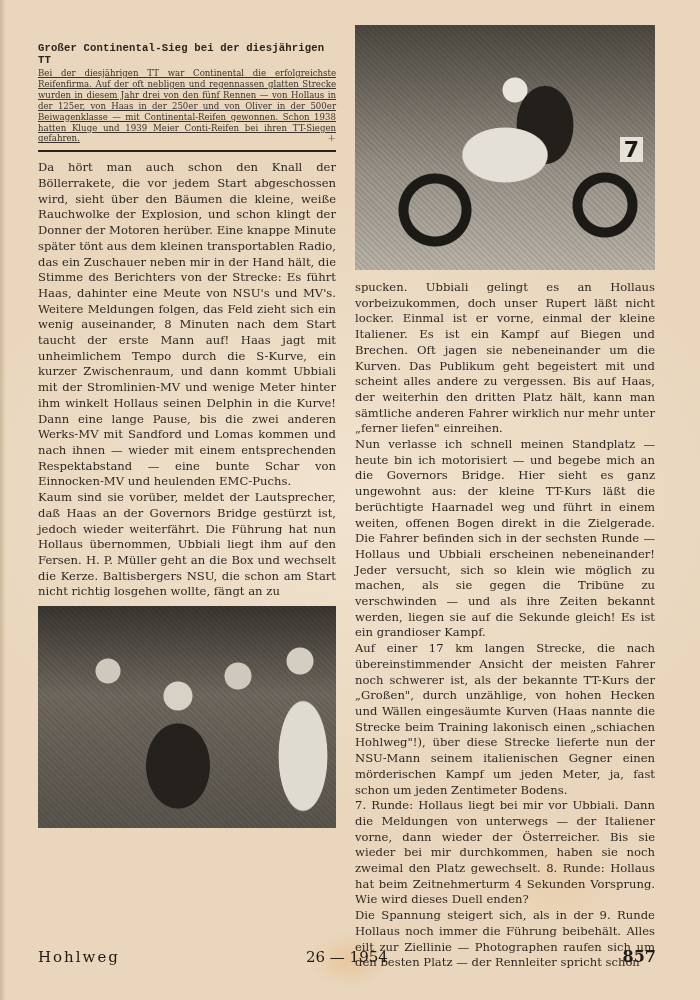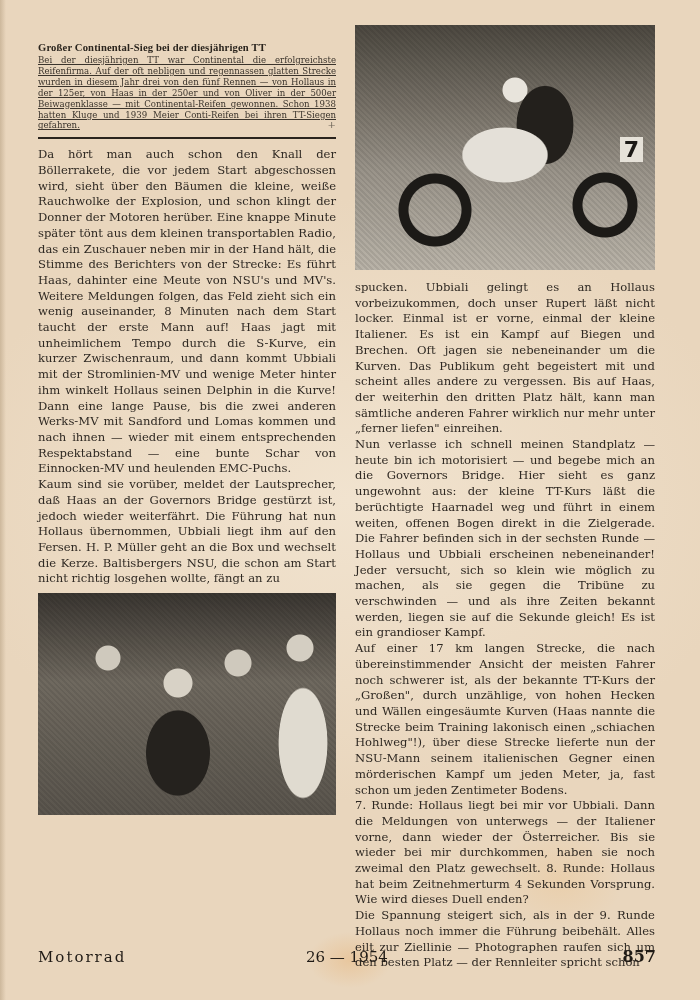--- a/index.html
+++ b/index.html
@@ -14,21 +14,21 @@
     color:#2a241d;
     position:relative;
   }
   .page-edge { position:absolute; left:0; top:0; width:6px; height:1000px;
     background:linear-gradient(90deg,#cdb89c,transparent); }
   .col { position:absolute; }
   .col-left { left:38px; top:42px; width:298px; }
   .col-right { left:355px; top:25px; width:300px; }
 
   .ad-box { border-bottom:2px solid #2a241d; padding-bottom:6px; margin-bottom:8px; }
-  .ad-title { font-family:Liberation Serif, serif; font-weight:bold; font-size:10.6px;
+  .ad-title { font-family:Liberation Mono, monospace; font-weight:bold; font-size:10.6px;
     letter-spacing:0.15px; margin:0 0 2px 0; }
   .ad-text { font-size:8.6px; line-height:10.9px; text-align:justify; margin:0; color:#3b342c;text-decoration:underline; }
   .ad-cross { float:right; font-size:10px; color:#6d6458; }
 
   .body-text { font-size:11.6px; line-height:15.7px; text-align:justify; margin:0; color:#2e2822; }
   .body-text p { margin:0; }
 
   .photo { position:relative; overflow:hidden; background:#8b857b; }
   .photo-bike { width:300px; height:245px; margin-bottom:10px;
     background:
@@ -91,16 +91,16 @@
   <div class="body-text">
     <p>spucken. Ubbiali gelingt es an Hollaus vorbeizukommen, doch unser Rupert läßt nicht locker. Einmal ist er vorne, einmal der kleine Italiener. Es ist ein Kampf auf Biegen und Brechen. Oft jagen sie nebeneinander um die Kurven. Das Publikum geht begeistert mit und scheint alles andere zu vergessen. Bis auf Haas, der weiterhin den dritten Platz hält, kann man sämtliche anderen Fahrer wirklich nur mehr unter „ferner liefen" einreihen.</p>
     <p>Nun verlasse ich schnell meinen Standplatz — heute bin ich motorisiert — und begebe mich an die Governors Bridge. Hier sieht es ganz ungewohnt aus: der kleine TT-Kurs läßt die berüchtigte Haarnadel weg und führt in einem weiten, offenen Bogen direkt in die Zielgerade. Die Fahrer befinden sich in der sechsten Runde — Hollaus und Ubbiali erscheinen nebeneinander! Jeder versucht, sich so klein wie möglich zu machen, als sie gegen die Tribüne zu verschwinden — und als ihre Zeiten bekannt werden, liegen sie auf die Sekunde gleich! Es ist ein grandioser Kampf.</p>
     <p>Auf einer 17 km langen Strecke, die nach übereinstimmender Ansicht der meisten Fahrer noch schwerer ist, als der bekannte TT-Kurs der „Großen", durch unzählige, von hohen Hecken und Wällen eingesäumte Kurven (Haas nannte die Strecke beim Training lakonisch einen „schiachen Hohlweg"!), über diese Strecke lieferte nun der NSU-Mann seinem italienischen Gegner einen mörderischen Kampf um jeden Meter, ja, fast schon um jeden Zentimeter Bodens.</p>
     <p>7. Runde: Hollaus liegt bei mir vor Ubbiali. Dann die Meldungen von unterwegs — der Italiener vorne, dann wieder der Österreicher. Bis sie wieder bei mir durchkommen, haben sie noch zweimal den Platz gewechselt. 8. Runde: Hollaus hat beim Zeitnehmerturm 4 Sekunden Vorsprung. Wie wird dieses Duell enden?</p>
     <p>Die Spannung steigert sich, als in der 9. Runde Hollaus noch immer die Führung beibehält. Alles eilt zur Ziellinie — Photographen raufen sich um den besten Platz — der Rennleiter spricht schon</p>
   </div>
 </div>
 
 <div class="footer">
-  <span class="footer-mag">Motorrad</span>
+  <span class="footer-mag">Hohlweg</span>
   <span class="footer-issue">26 — 1954</span>
   <span class="footer-page">857</span>
 </div>
 
 </body></html>

